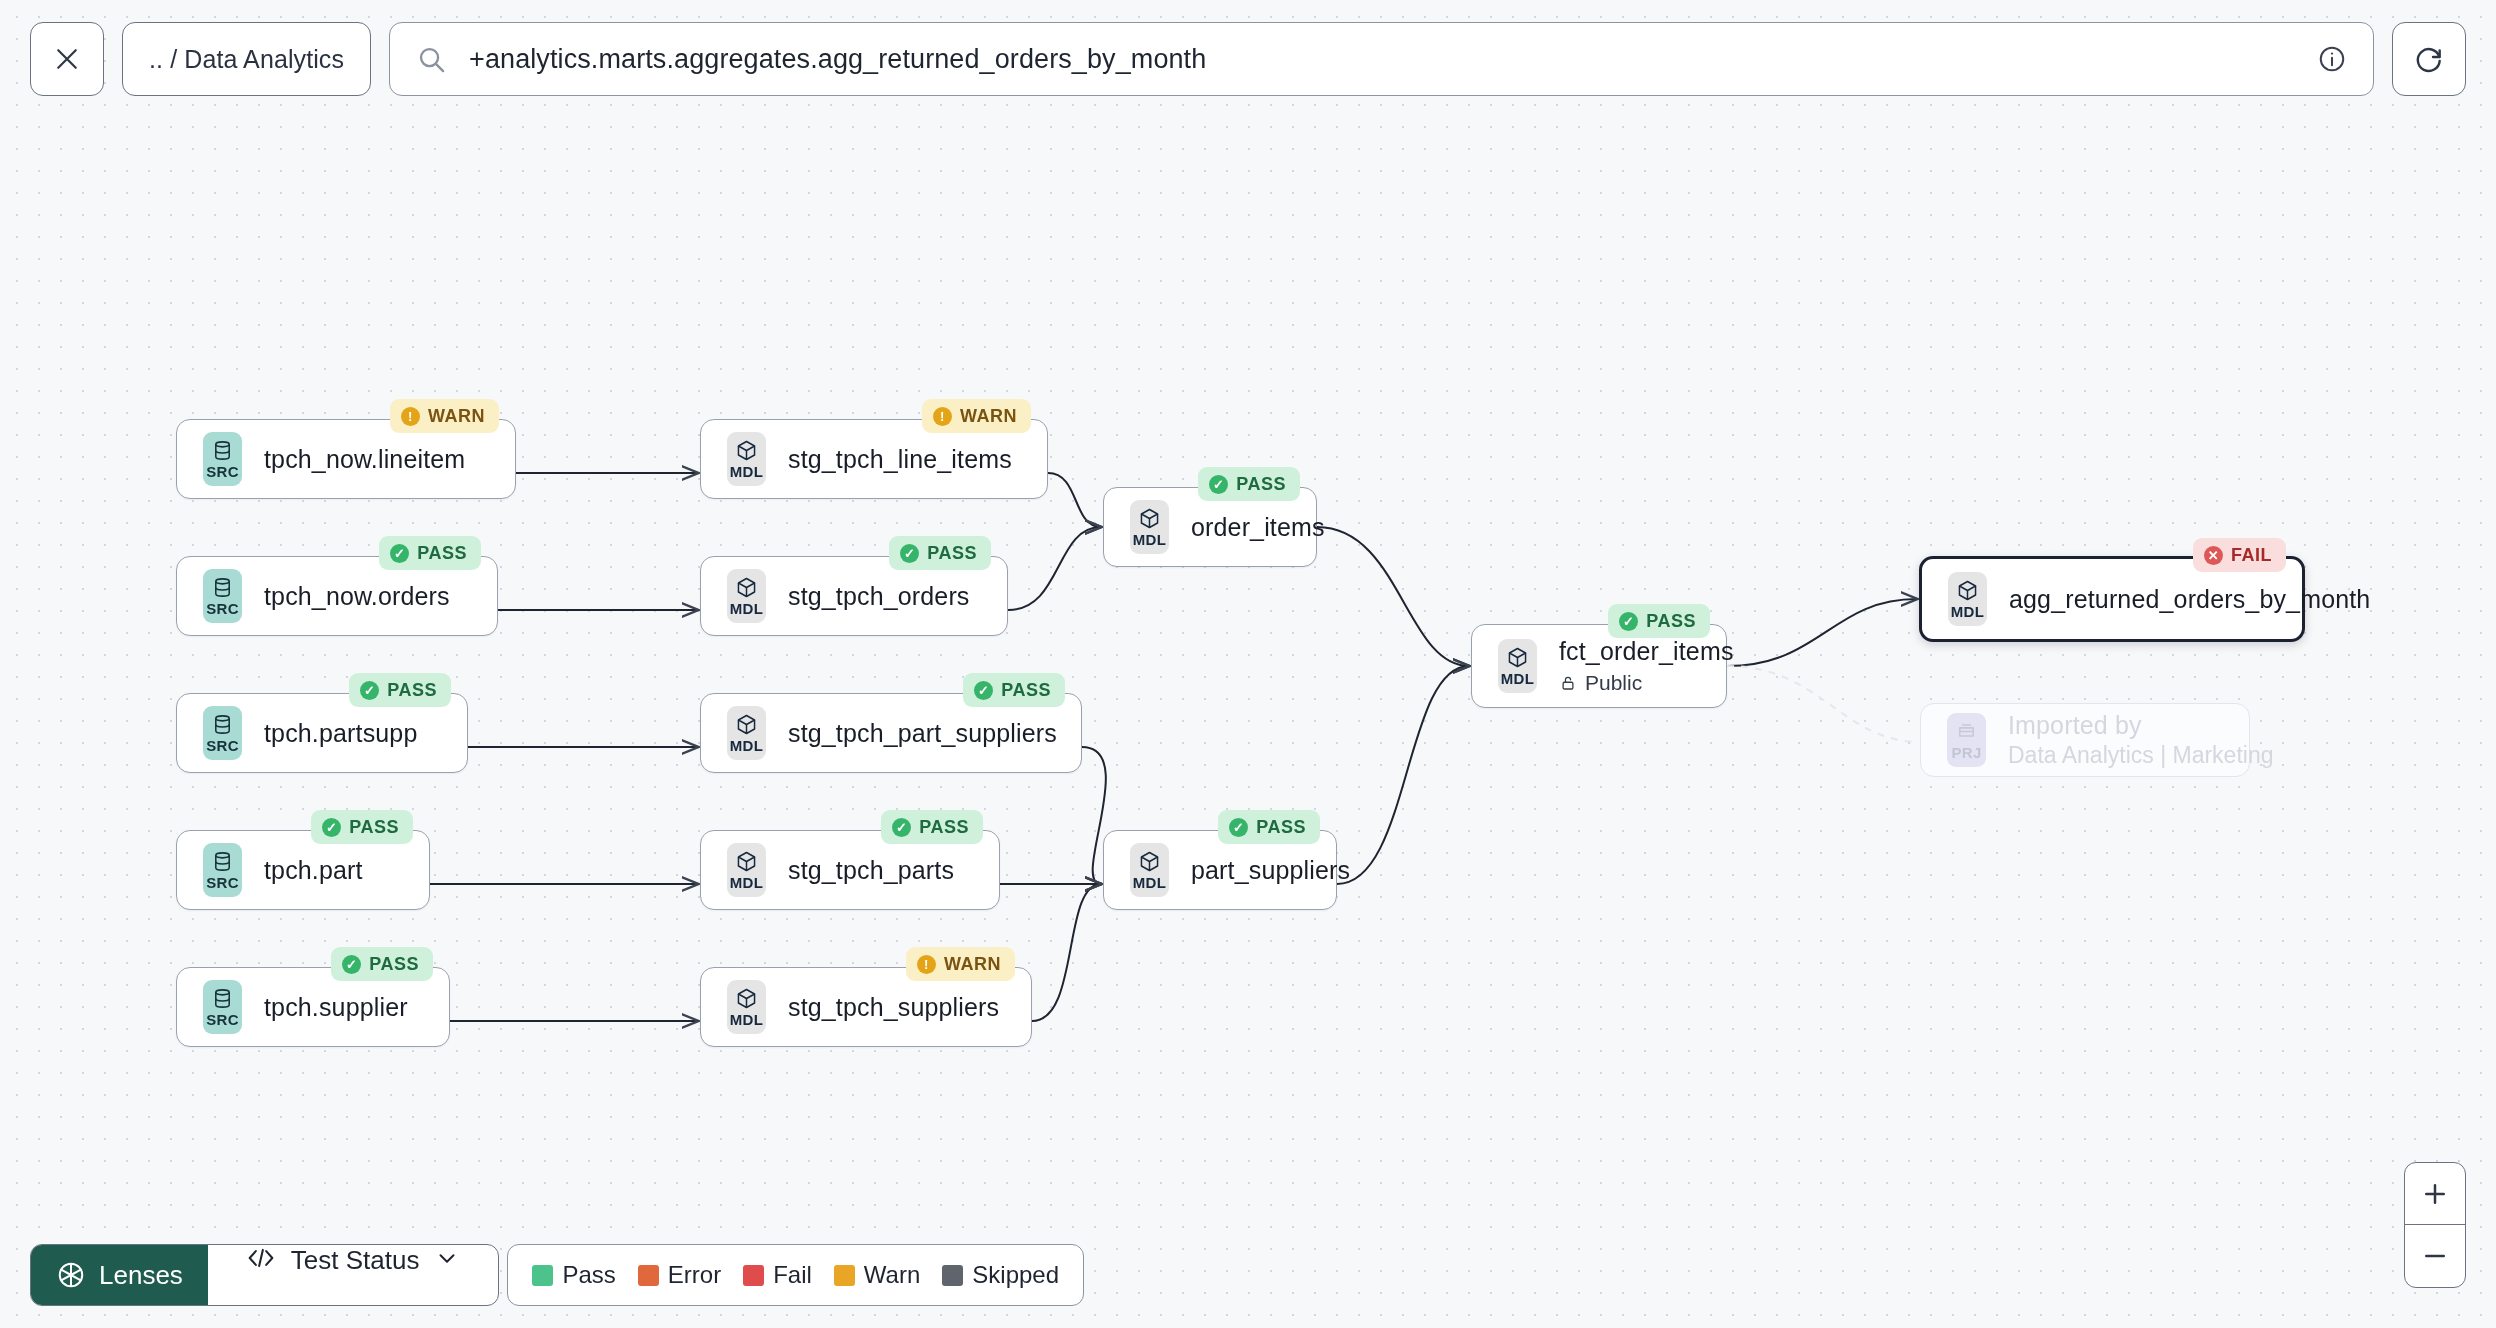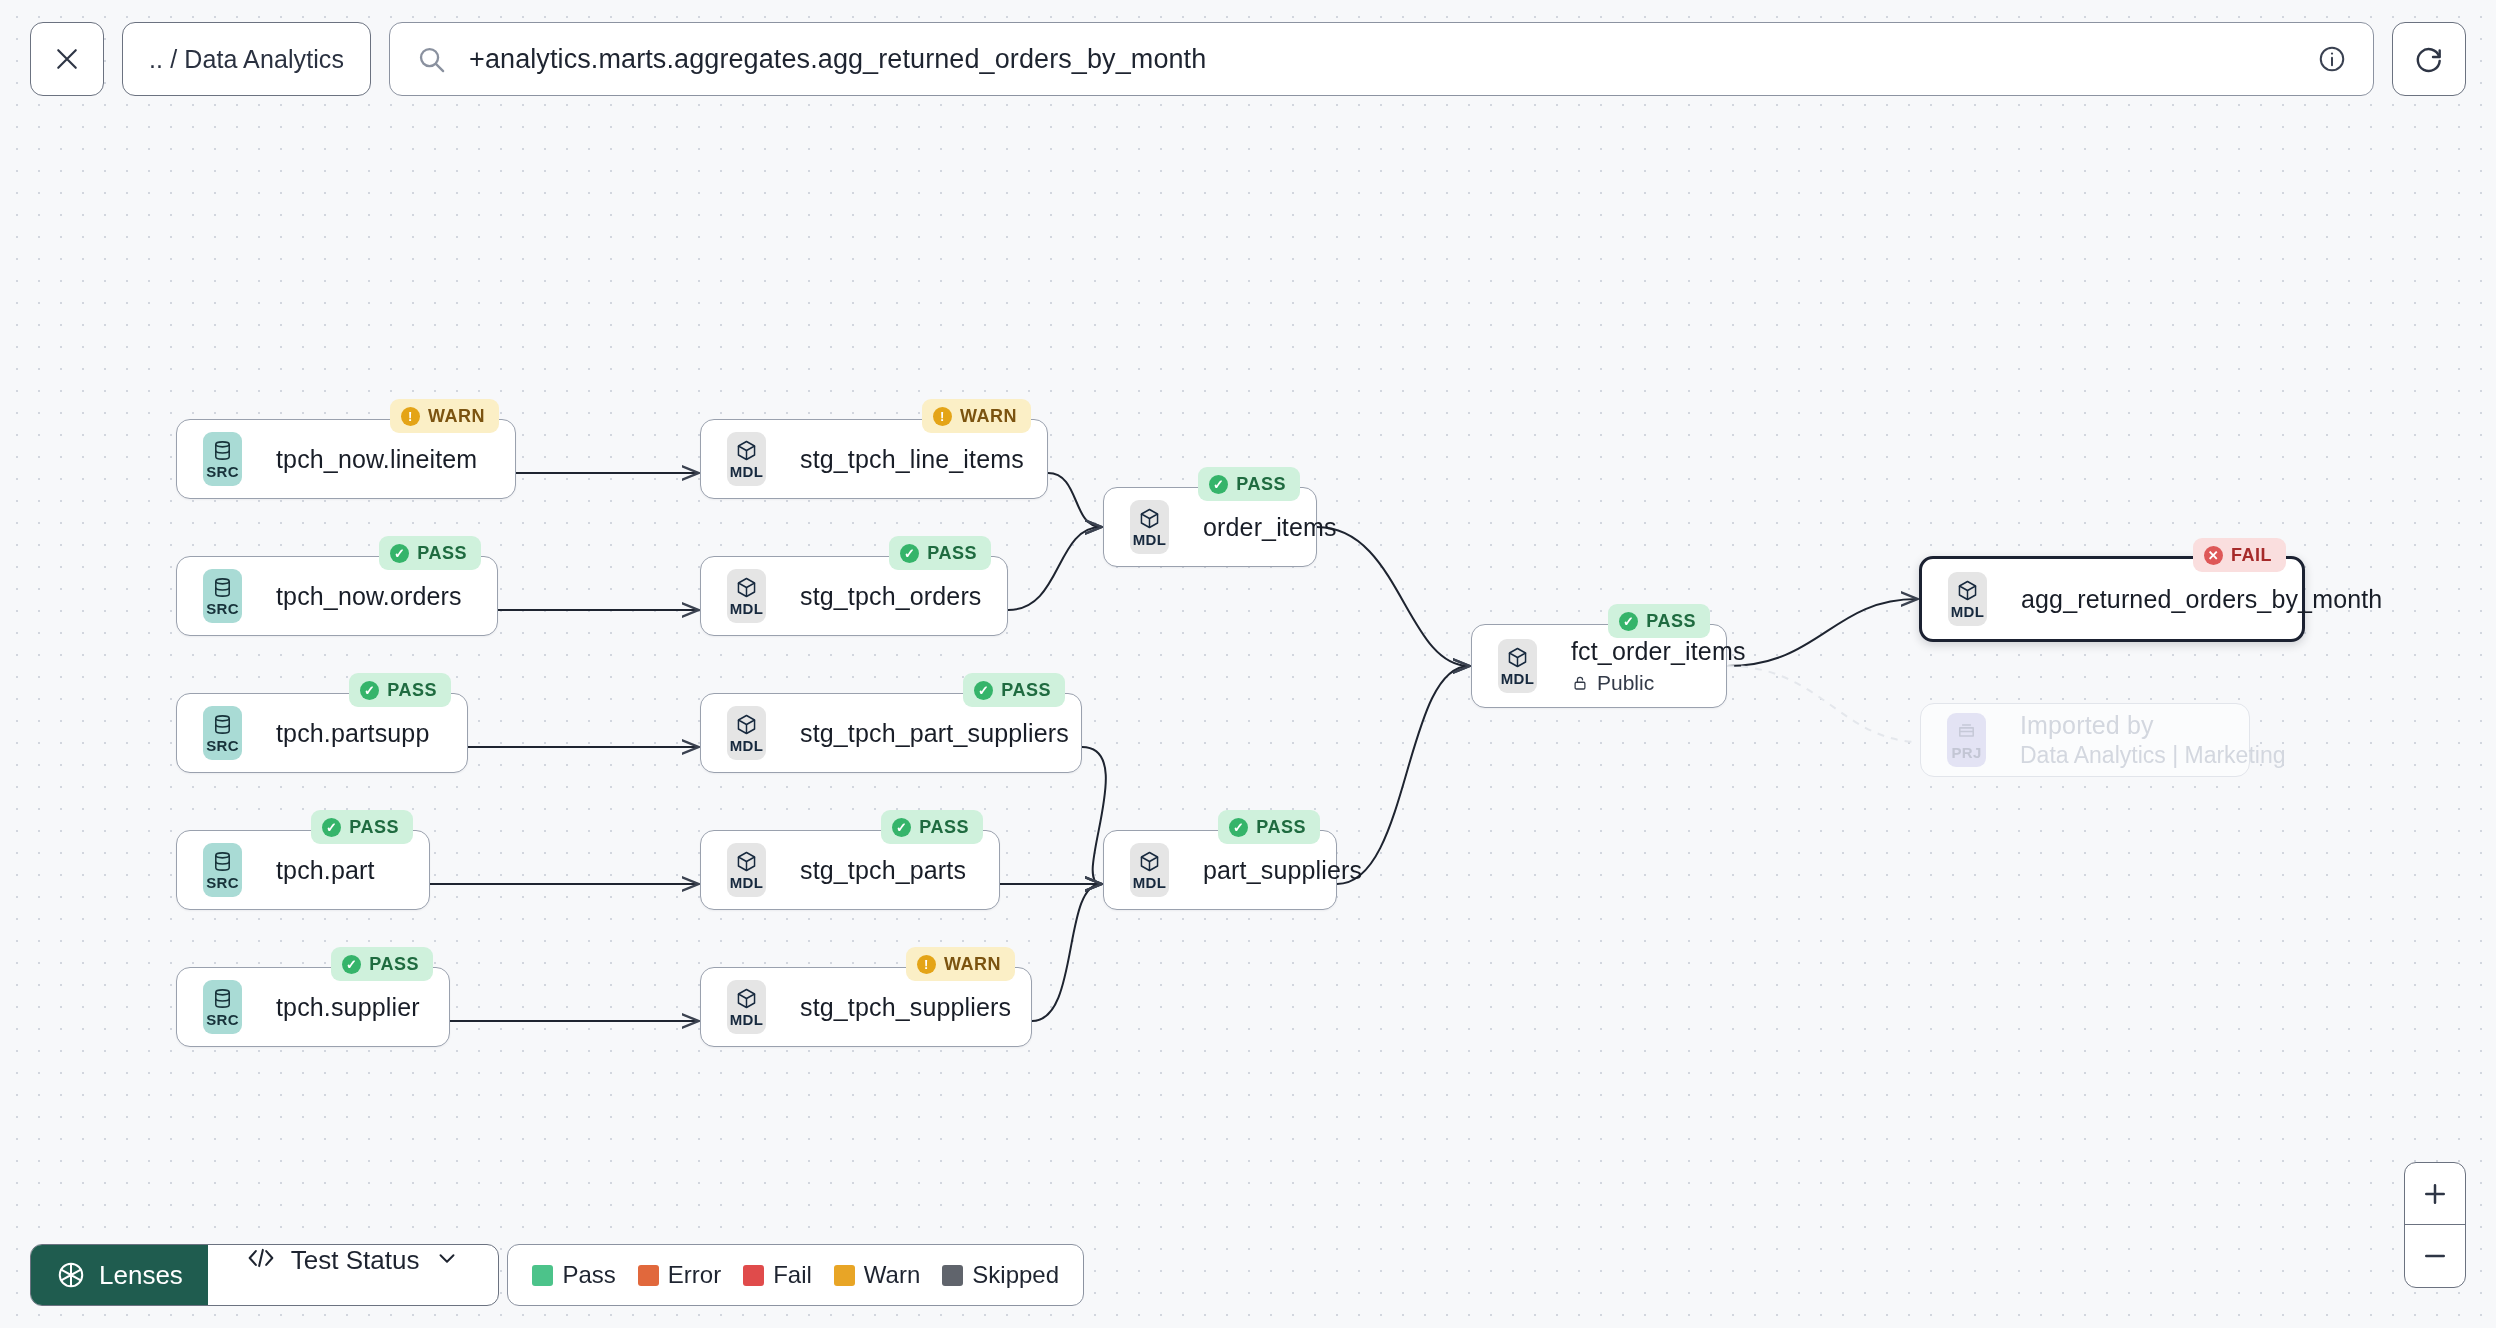--- a/index.html
+++ b/index.html
@@ -85,21 +85,21 @@
   .typebadge {
     width: 39px; height: 54px; border-radius: 9px;
     display: flex; flex-direction: column; align-items: center; justify-content: center;
     gap: 1px; flex: none;
     font-size: 15px; font-weight: 700; letter-spacing: .3px;
   }
   .typebadge.src { background: #A9DBD5; color: #17323A; }
   .typebadge.mdl { background: #e5e5e5; color: #17293E; }
   .typebadge.prj { background: #E3E3F4; color: #C3C6D4; }
 
-  .node-texts { margin-left: 34px; display: flex; flex-direction: column; justify-content: center; }
+  .node-texts { margin-left: 22px; display: flex; flex-direction: column; justify-content: center; }
   .node-title { font-size: 25px; color: #181D27; letter-spacing: .15px; white-space: nowrap; }
   .node-sub {
     font-size: 21px; color: #333A48; margin-top: 5px;
     display: flex; align-items: center; gap: 8px; white-space: nowrap;
   }
   .node.ghost .node-title { color: #D3D7DF; }
   .node.ghost .node-sub  { color: #D3D7DF; font-size: 23px; margin-top: 2px; }
 
   .status {
     position: absolute;

